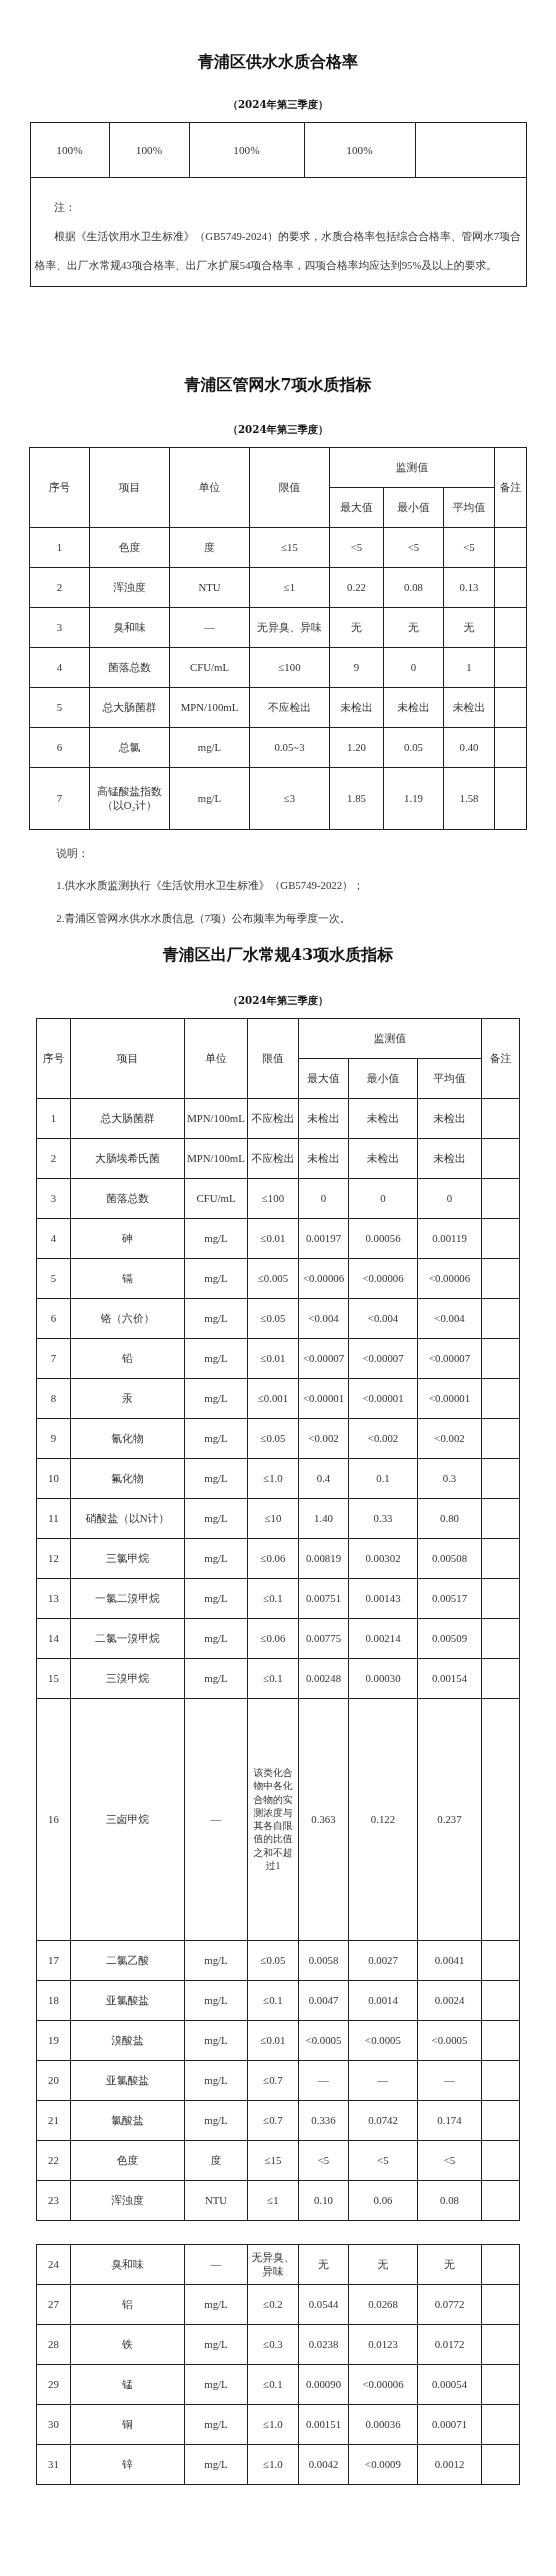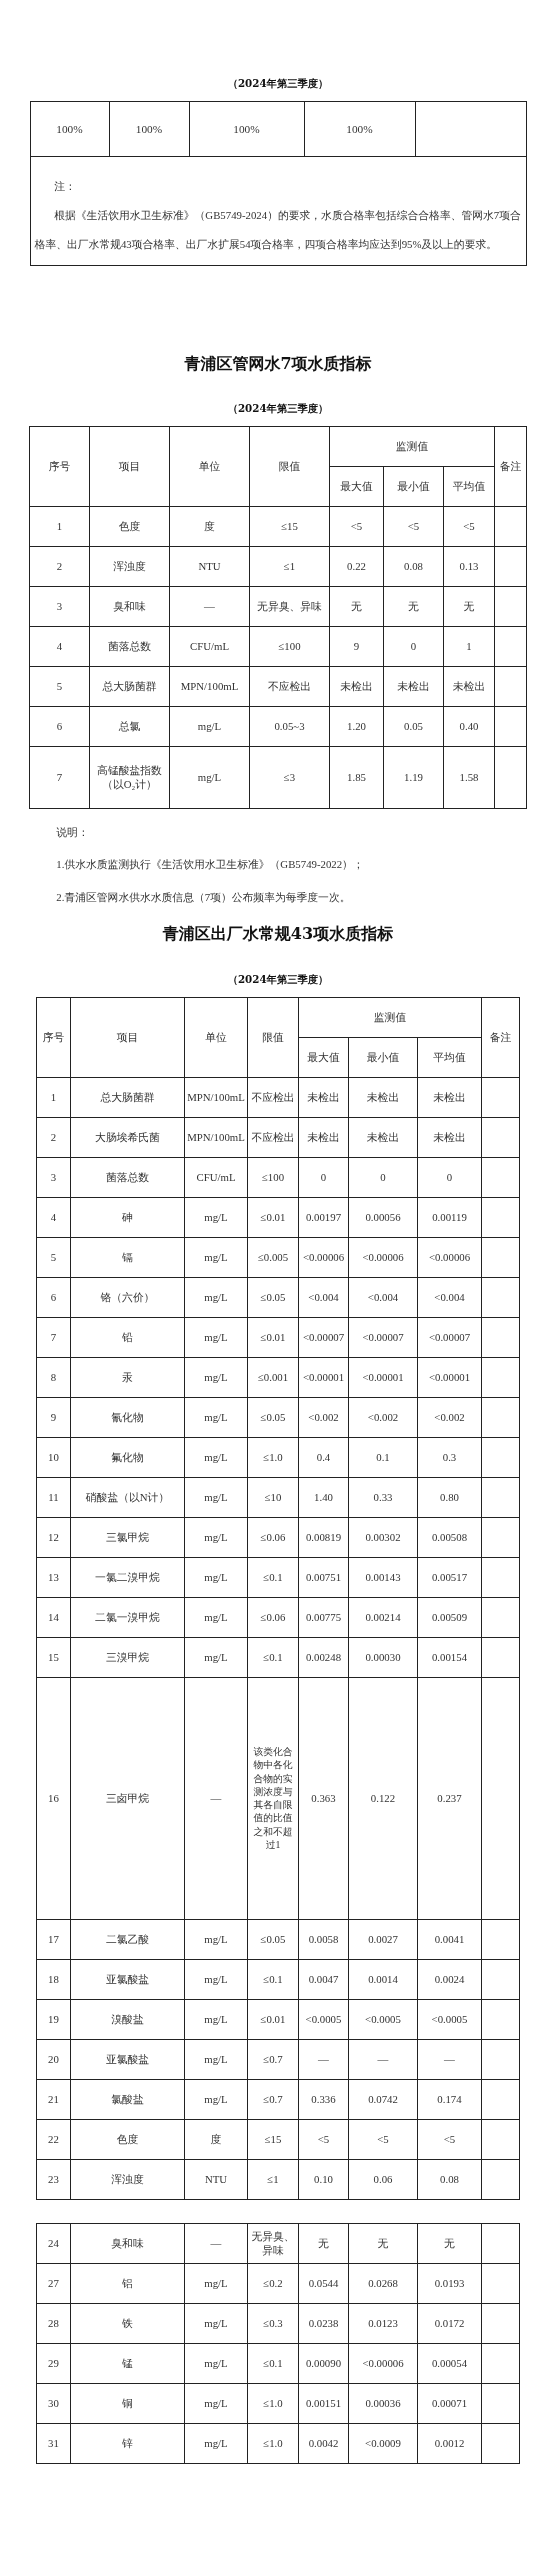--- a/index.html
+++ b/index.html
@@ -60,20 +60,21 @@
   }
   .notes p { margin: 0; line-height: 1; }
   .limit-long { font-size: 9.8px; line-height: 1.6; padding: 2.1px 2.1px !important; margin-top: 32px; }
 </style>
 </head>
 <body>
 
 <div class="page">
 
   <div style="height:52px"></div>
+  <h1 class="doc-title">青浦区供水水质合格率</h1>
   <div style="height:25px"></div>
   <div class="doc-sub">（2024年第三季度）</div>
   <div style="height:10.3px"></div>
   <table class="grid summary" style="width:496px">
     <colgroup>
         <col style="width:79px">
         <col style="width:80px">
         <col style="width:115px">
         <col style="width:111px">
         <col style="width:111px">
@@ -493,21 +494,21 @@
           <td>无</td>
           <td></td>
         </tr>
         <tr class="thick" style="height: 40px;">
           <td>27</td>
           <td>铝</td>
           <td>mg/L</td>
           <td>≤0.2</td>
           <td>0.0544</td>
           <td>0.0268</td>
-          <td>0.0193</td>
+          <td>0.0772</td>
           <td></td>
         </tr>
         <tr class="thick" style="height: 40px;">
           <td>28</td>
           <td>铁</td>
           <td>mg/L</td>
           <td>≤0.3</td>
           <td>0.0238</td>
           <td>0.0123</td>
           <td>0.0172</td>

